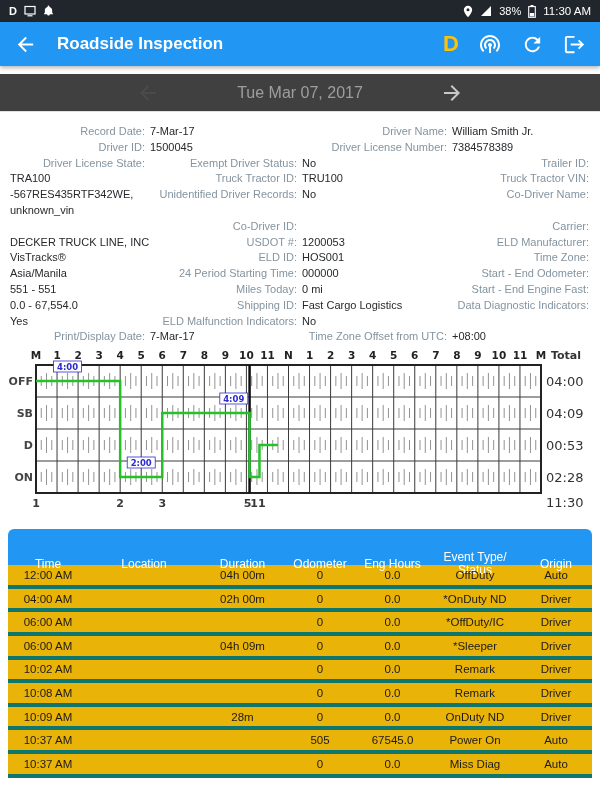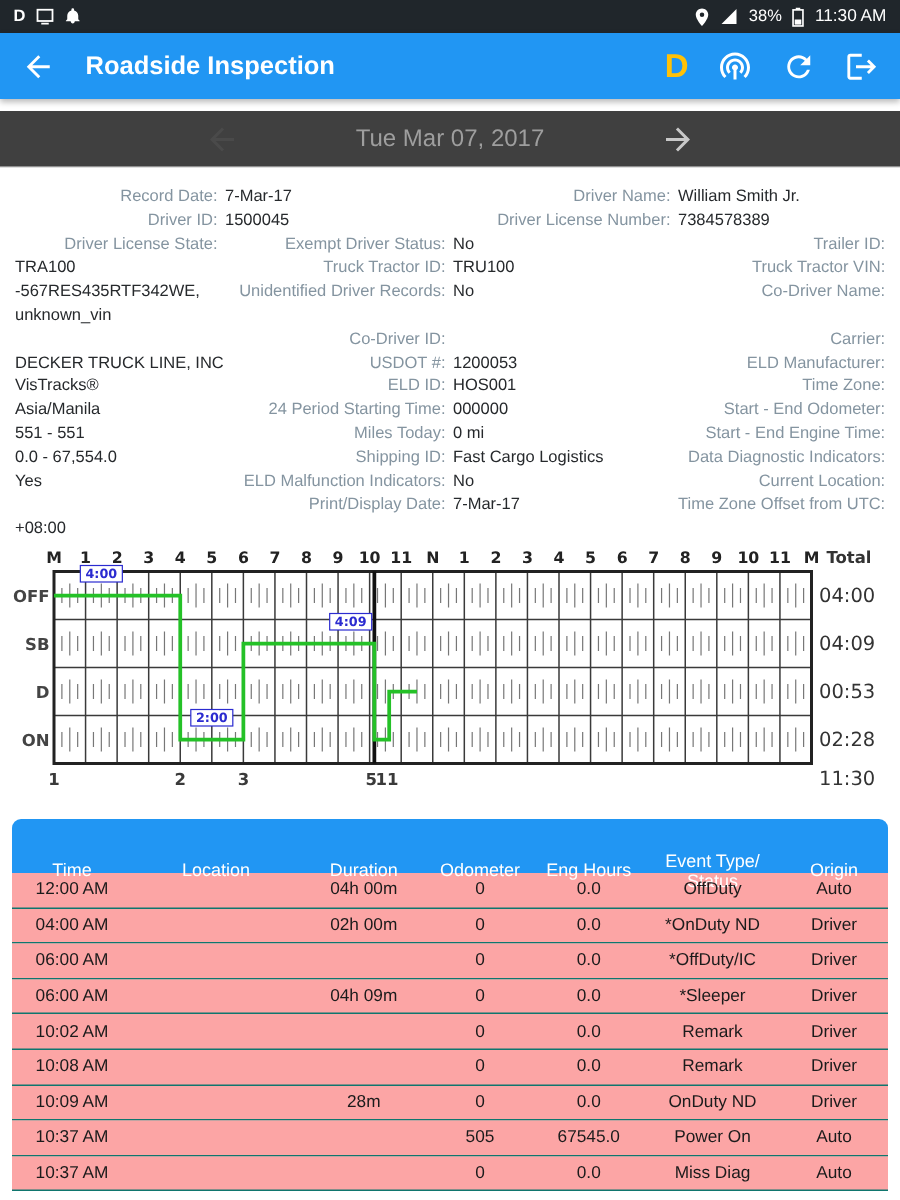--- a/index.html
+++ b/index.html
@@ -38,21 +38,21 @@
   
   .graph-wrap { padding:0 8px; margin-top:2px; }
   svg text { font-family:"DejaVu Sans", sans-serif; }
 
   
   .event-table { margin:12px 8px 0 8px; }
   .t-header, .tr { display:grid; grid-template-columns:80px 112px 85px 70px 75px 90px 72px; }
   .t-header { background:#2196F3; border-radius:6px 6px 0 0; height:36px; }
   .t-header .th { color:#fff; font-size:12px; font-weight:500; display:flex; align-items:center;
     justify-content:center; text-align:center; white-space:pre-line; line-height:13px;margin-top:22px; }
-  .tr { height:23.6px; border-bottom:1px solid #0f766e; background:#fca5a5; }
+  .tr { height:23.6px; border-bottom:4px solid #0f766e; background:#eab308; }
   .tr .td { display:flex; align-items:center; justify-content:center; font-size:11.5px; color:#1b1b1b; }
 </style>
 </head>
 <body>
 
 <div class="screen">
 
   <div class="status-bar">
     <div class="sb-left">
       <span class="sb-letter">D</span>
@@ -156,29 +156,28 @@
       <div class="lab">ELD ID:</div>
       <div class="val">HOS001</div>
       <div class="lab">Time Zone:</div>
       <div class="val">Asia/Manila</div>
       <div class="lab">24 Period Starting Time:</div>
       <div class="val">000000</div>
       <div class="lab">Start - End Odometer:</div>
       <div class="val">551 - 551</div>
       <div class="lab">Miles Today:</div>
       <div class="val">0 mi</div>
-      <div class="lab">Start - End Engine Time:</div>
+      <div class="lab">Start - End Engine Fast:</div>
       <div class="val">0.0 - 67,554.0</div>
       <div class="lab">Shipping ID:</div>
       <div class="val">Fast Cargo Logistics</div>
       <div class="lab">Data Diagnostic Indicators:</div>
       <div class="val">Yes</div>
       <div class="lab">ELD Malfunction Indicators:</div>
       <div class="val">No</div>
-      <div class="lab">Current Location:</div>
       <div class="val"></div>
       <div class="lab">Print/Display Date:</div>
       <div class="val">7-Mar-17</div>
       <div class="lab">Time Zone Offset from UTC:</div>
       <div class="val">+08:00</div>
       <div class="lab"></div>
       <div class="val"></div>
     </div>
 
   <div class="graph-wrap">

